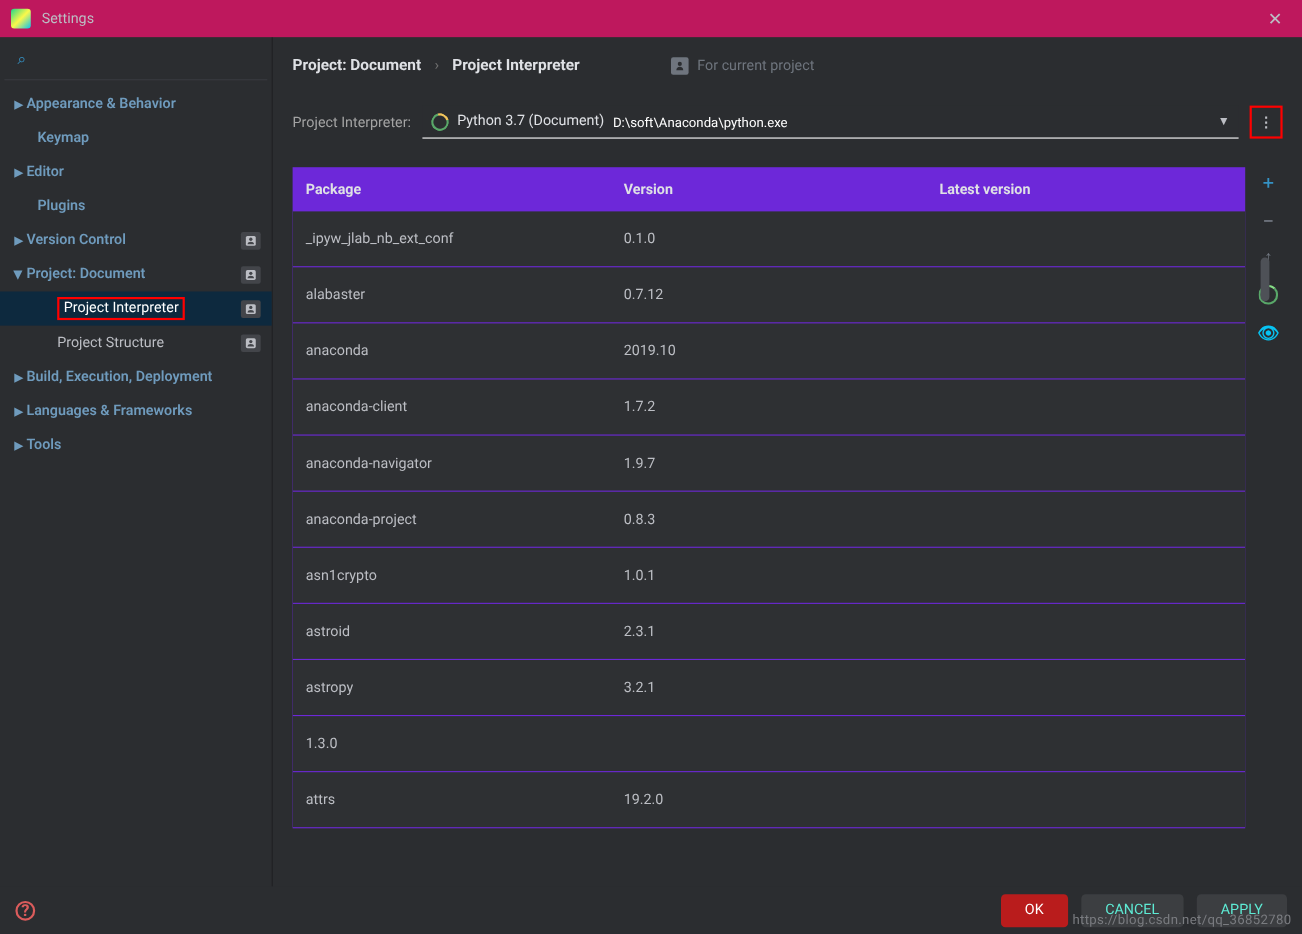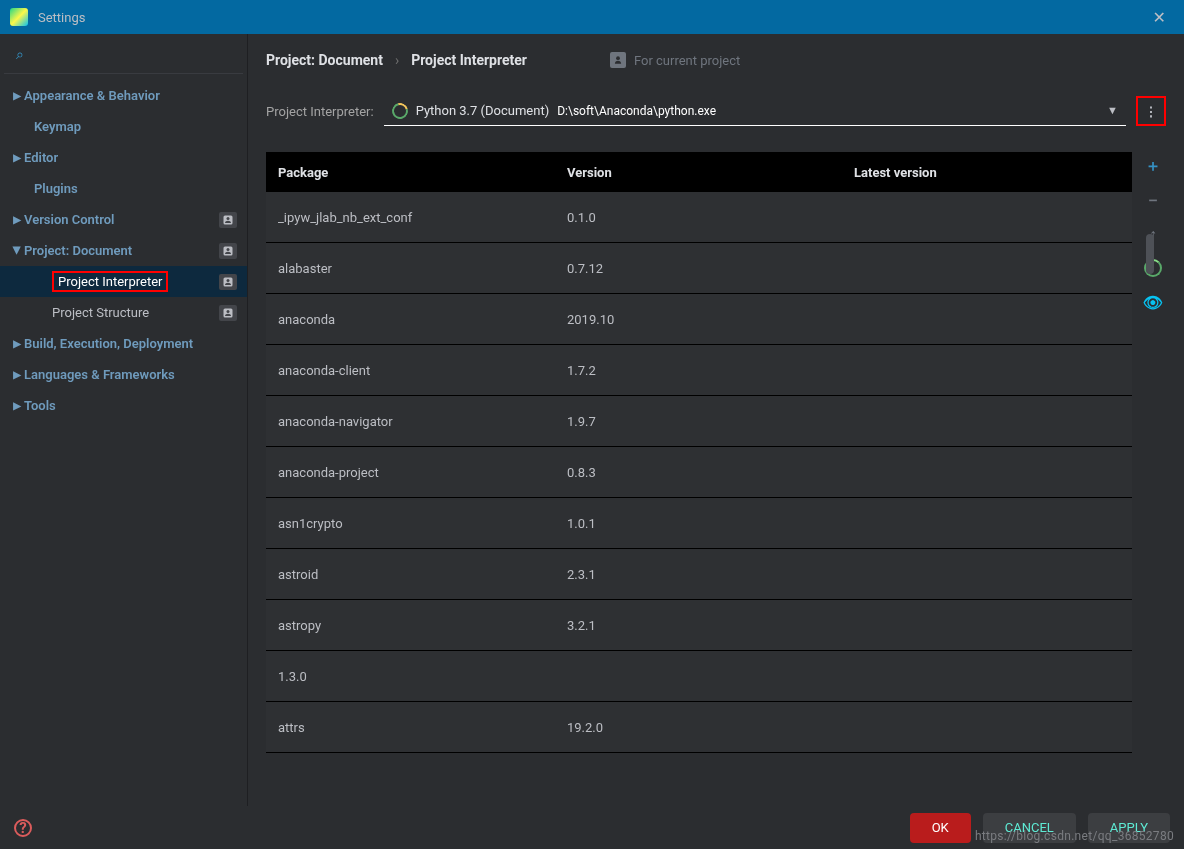--- a/index.html
+++ b/index.html
@@ -3,21 +3,21 @@
 <meta charset="utf-8">
 <style>
   * { box-sizing: border-box; margin: 0; padding: 0; }
   body {
     width: 1184px; height: 849px;
     background: #2b2d30; color: #bcbec4;
     font-family: -apple-system, "Segoe UI", Roboto, sans-serif;
     font-size: 13px; overflow: hidden; position: relative;
   }
   
-  .titlebar { height: 34px; display:flex; align-items:center; padding:0 10px; background:#0369a1; }
+  .titlebar { height: 34px; display:flex; align-items:center; padding:0 10px; background:#be185d; }
   .app-icon { width:18px; height:18px; border-radius:3px; background:linear-gradient(135deg,#21d789,#fcf84a,#07c3f2); margin-right:10px; }
   .titlebar .title { color:#bcbec4; font-size:13px; }
   .titlebar .close { margin-left:auto; color:#bcbec4; font-size:16px; padding:4px 8px; }
   
   .main { display:flex; height: 772px; }
   .sidebar { width:248px; background:#2b2d30; border-right:1px solid #1e1f22; padding-top:6px; }
   .search-row { display:flex; align-items:center; padding:6px 12px 10px; border-bottom:1px solid #393b40; margin:0 4px; }
   .search-row .mag { color:#3592c4; font-size:14px; }
   .tree { padding-top:6px; }
   .tree-row { display:flex; align-items:center; height:31px; padding:0 10px; color:#6f9bbd; font-weight:600; font-size:13px; }
@@ -38,21 +38,21 @@
   .interp-row { display:flex; align-items:center; gap:10px; margin-bottom:26px; }
   .interp-label { color:#a3a3a3; font-size:13px; white-space:nowrap; }
   .interp-select { flex:1; height:30px; background:#2b2d30; border-bottom:1px solid #ffffff; display:flex; align-items:center; padding:0 8px; gap:8px; position:relative; }
   .py-icon { width:16px; height:16px; border:2px solid #59a869; border-radius:50%; border-top-color:#f2c55c; transform:rotate(30deg);}
   .interp-select .name { color:#dfe1e5; }
   .interp-select .path { color:#ffffff; font-size:12px;text-align:center; }
   .interp-select .caret { margin-left:auto; color:#bcbec4; font-size:11px; }
   .gear-box { width:30px; height:30px; border:2px solid #ff0000; display:flex; align-items:center; justify-content:center; color:#bcbec4; font-weight:700; }
   
   .table-area { display:flex; gap:8px; }
-  .table { flex:1; background:#000000; }
+  .table { flex:1; background:#6d28d9; }
   .thead { height:40px; display:flex; align-items:center; padding:0 12px; font-weight:700; color:#dfe1e5; font-size:13px; }
   .col-pkg { width:289px; }
   .col-ver { width:287px; }
   .col-lat { flex:1; }
   .tbody { max-height:580px; overflow:hidden; }
   .trow { height:50px; display:flex; align-items:center; padding:0 12px; background:#2e3033; margin-bottom:1px; color:#bcbec4; font-size:13px; }
   .side-tools { width:26px; display:flex; flex-direction:column; gap:14px; align-items:center; padding-top:4px; position:relative; }
   .tool { width:20px; height:20px; display:flex; align-items:center; justify-content:center; color:#6f9bbd; font-size:16px; font-weight:700; }
   .tool.plus { color:#3592c4; }
   .tool.minus { color:#6f757e; }

